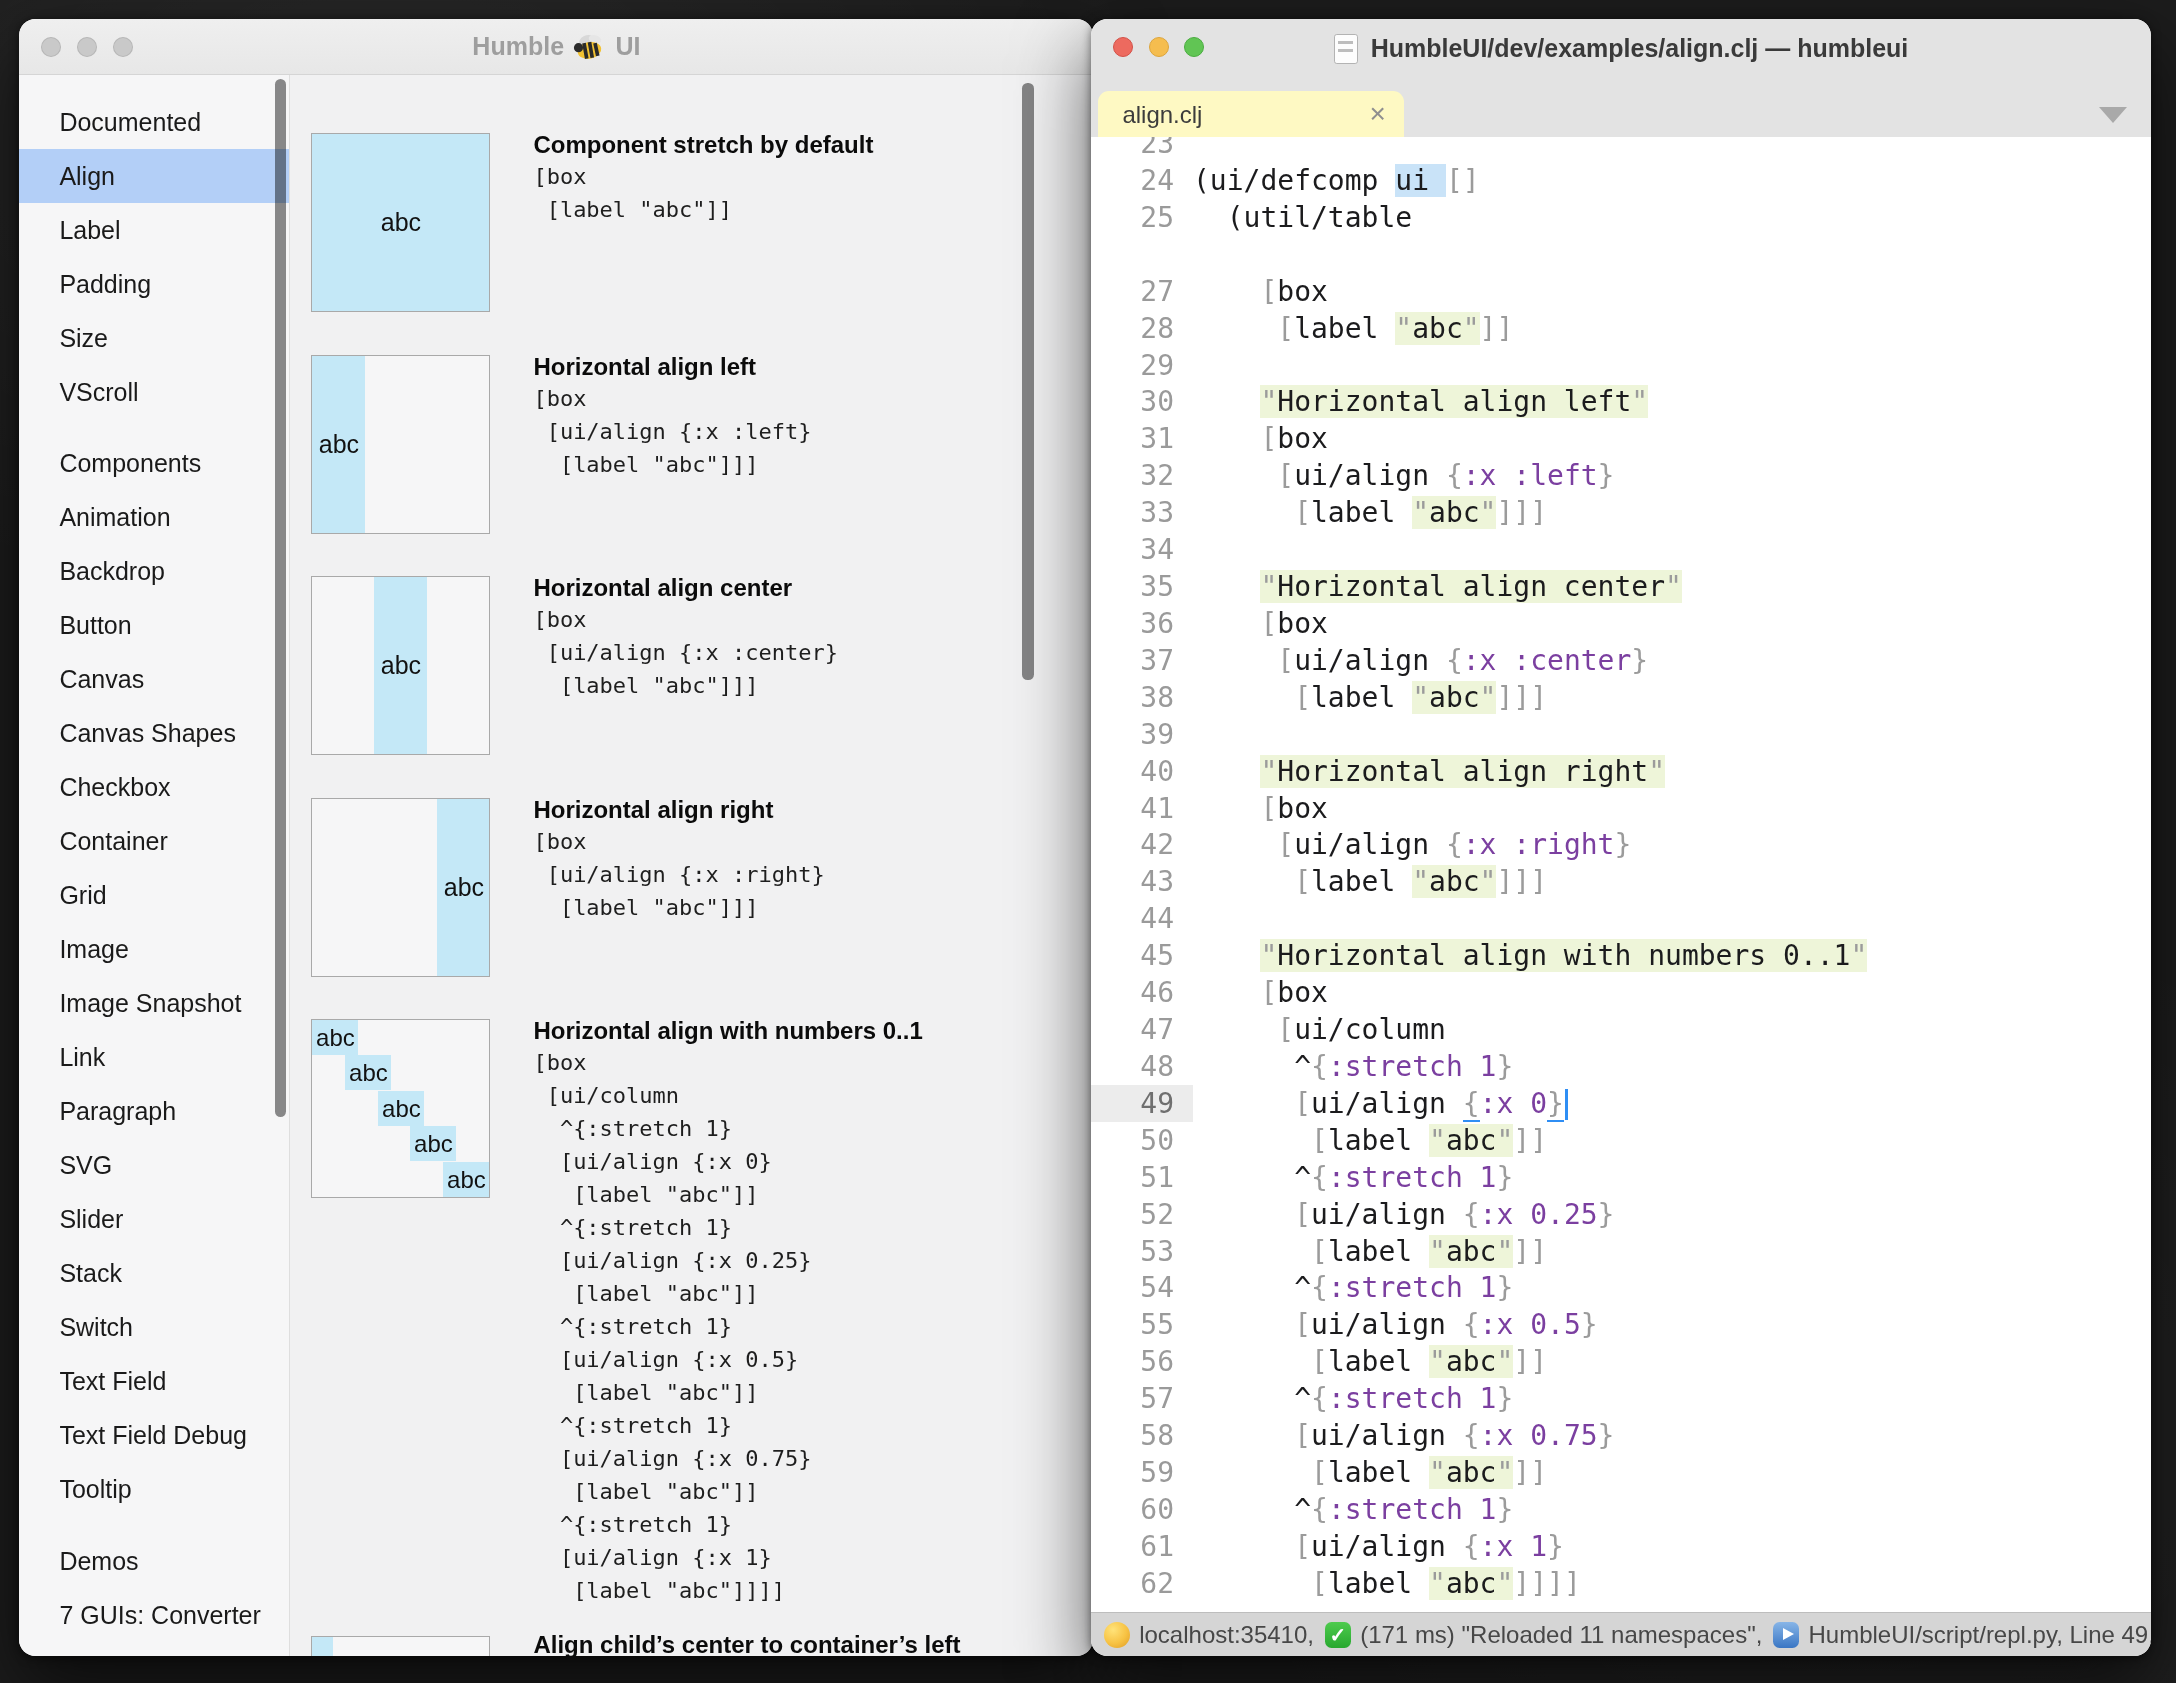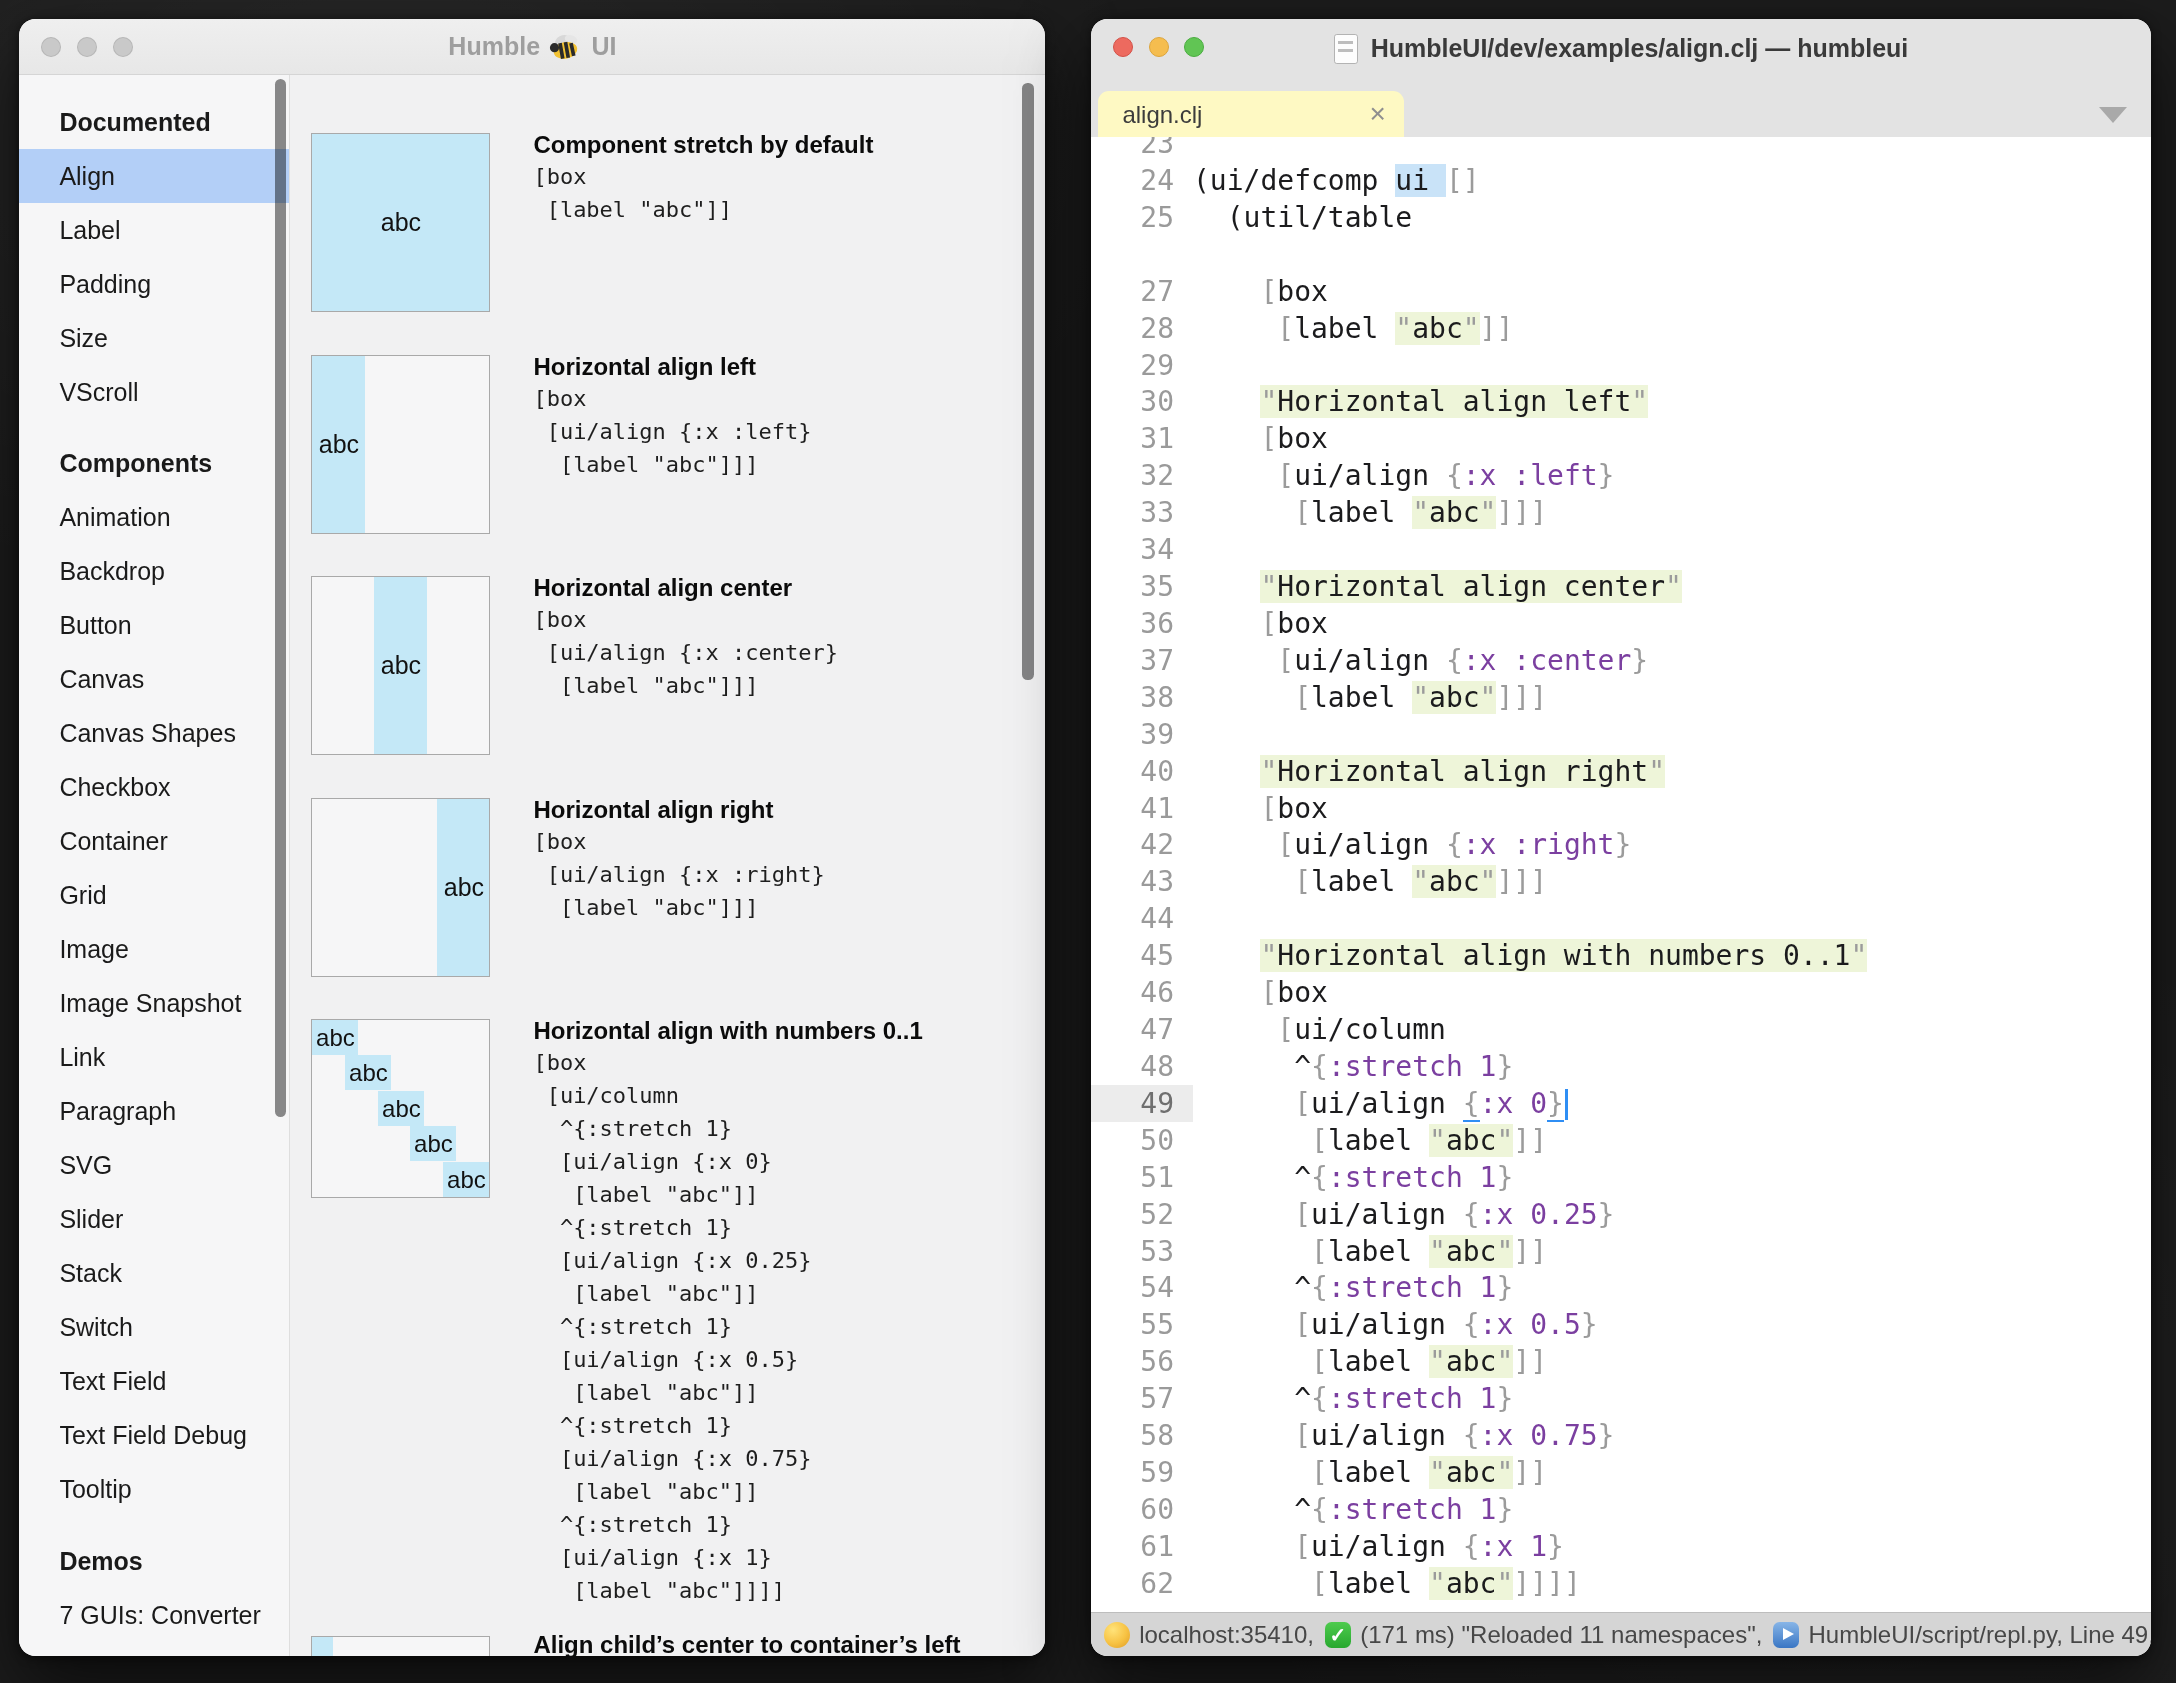--- a/index.html
+++ b/index.html
@@ -7,35 +7,35 @@
     position:relative;width:2176px;height:1683px;overflow:hidden;
     background:
       radial-gradient(1292px 831px at 18% 8%, rgba(255,255,255,.055), transparent 60%),
       radial-gradient(1108px 923px at 85% 85%, rgba(255,255,255,.035), transparent 60%),
       #1c1c1c;
     font-family:"Liberation Sans", sans-serif;
   }
   .window{position:absolute;border-radius:16.6px;overflow:hidden;
     box-shadow:0 31px 74px rgba(0,0,0,.62),0 1.8px 9.2px rgba(0,0,0,.5);}
   
-  .win-left{left:19.4px;top:19.4px;width:1026px;height:1637px;background:#f1f1f2;}
+  .win-left{left:19.4px;top:19.4px;width:1026px;height:1637px;background:#f1f1f2;padding-left:48px;}
   .lt-titlebar{position:absolute;left:0;top:0;right:0;height:55px;
     background:linear-gradient(#efefef,#e7e7e7);border-bottom:0.9px solid #d5d5d5;}
   .traffic{position:absolute;left:22px;top:17.5px;display:flex;gap:15.7px;}
   .tl{width:20px;height:20px;border-radius:50%;box-sizing:border-box;}
   .tl-inactive{background:#c9c9c9;border:0.9px solid rgba(0,0,0,.09);}
   .tl-red{background:#ed6a5f;border:0.9px solid #d35148;}
   .tl-yellow{background:#f5bd4f;border:0.9px solid #dda53c;}
   .tl-green{background:#61c554;border:0.9px solid #4aad40;}
   .lt-title{position:absolute;left:0;right:0;top:0;height:55px;display:flex;align-items:center;
     justify-content:center;gap:9.2px;font-size:25px;font-weight:700;color:#9e9e9e;}
   .sidebar{position:absolute;left:0;top:56px;width:271px;bottom:0;background:#f6f6f7;
     border-right:0.9px solid #dedede;overflow:hidden;padding-top:19.4px;box-sizing:border-box;}
   .sb-row{height:54px;line-height:54px;padding-left:40px;font-size:25px;color:#1a1a1a;white-space:nowrap;}
-  .sb-header{font-weight:700;}
+  .sb-header{font-weight:400;}
   .sb-header:not(:first-child){margin-top:17.5px;}
   .sb-sel{background:#b3cff7;}
   .vthumb{position:absolute;width:11px;border-radius:5.5px;background:rgba(0,0,0,.45);}
   .sb-thumb{left:256px;top:60px;height:1038px;}
   .main-thumb{left:1003px;top:64px;width:12px;height:597px;}
   .main{position:absolute;left:272px;top:56px;right:0;bottom:0;background:#f1f1f2;overflow:hidden;}
   .ex-row{position:absolute;left:20px;right:7.4px;}
   .ex-box{position:absolute;left:0;top:0;width:177px;height:177px;border:1.8px solid #a9a9a9;
     background:#f6f6f7;overflow:hidden;}
   .ex-box-partial{top:2.8px;height:52px;}

